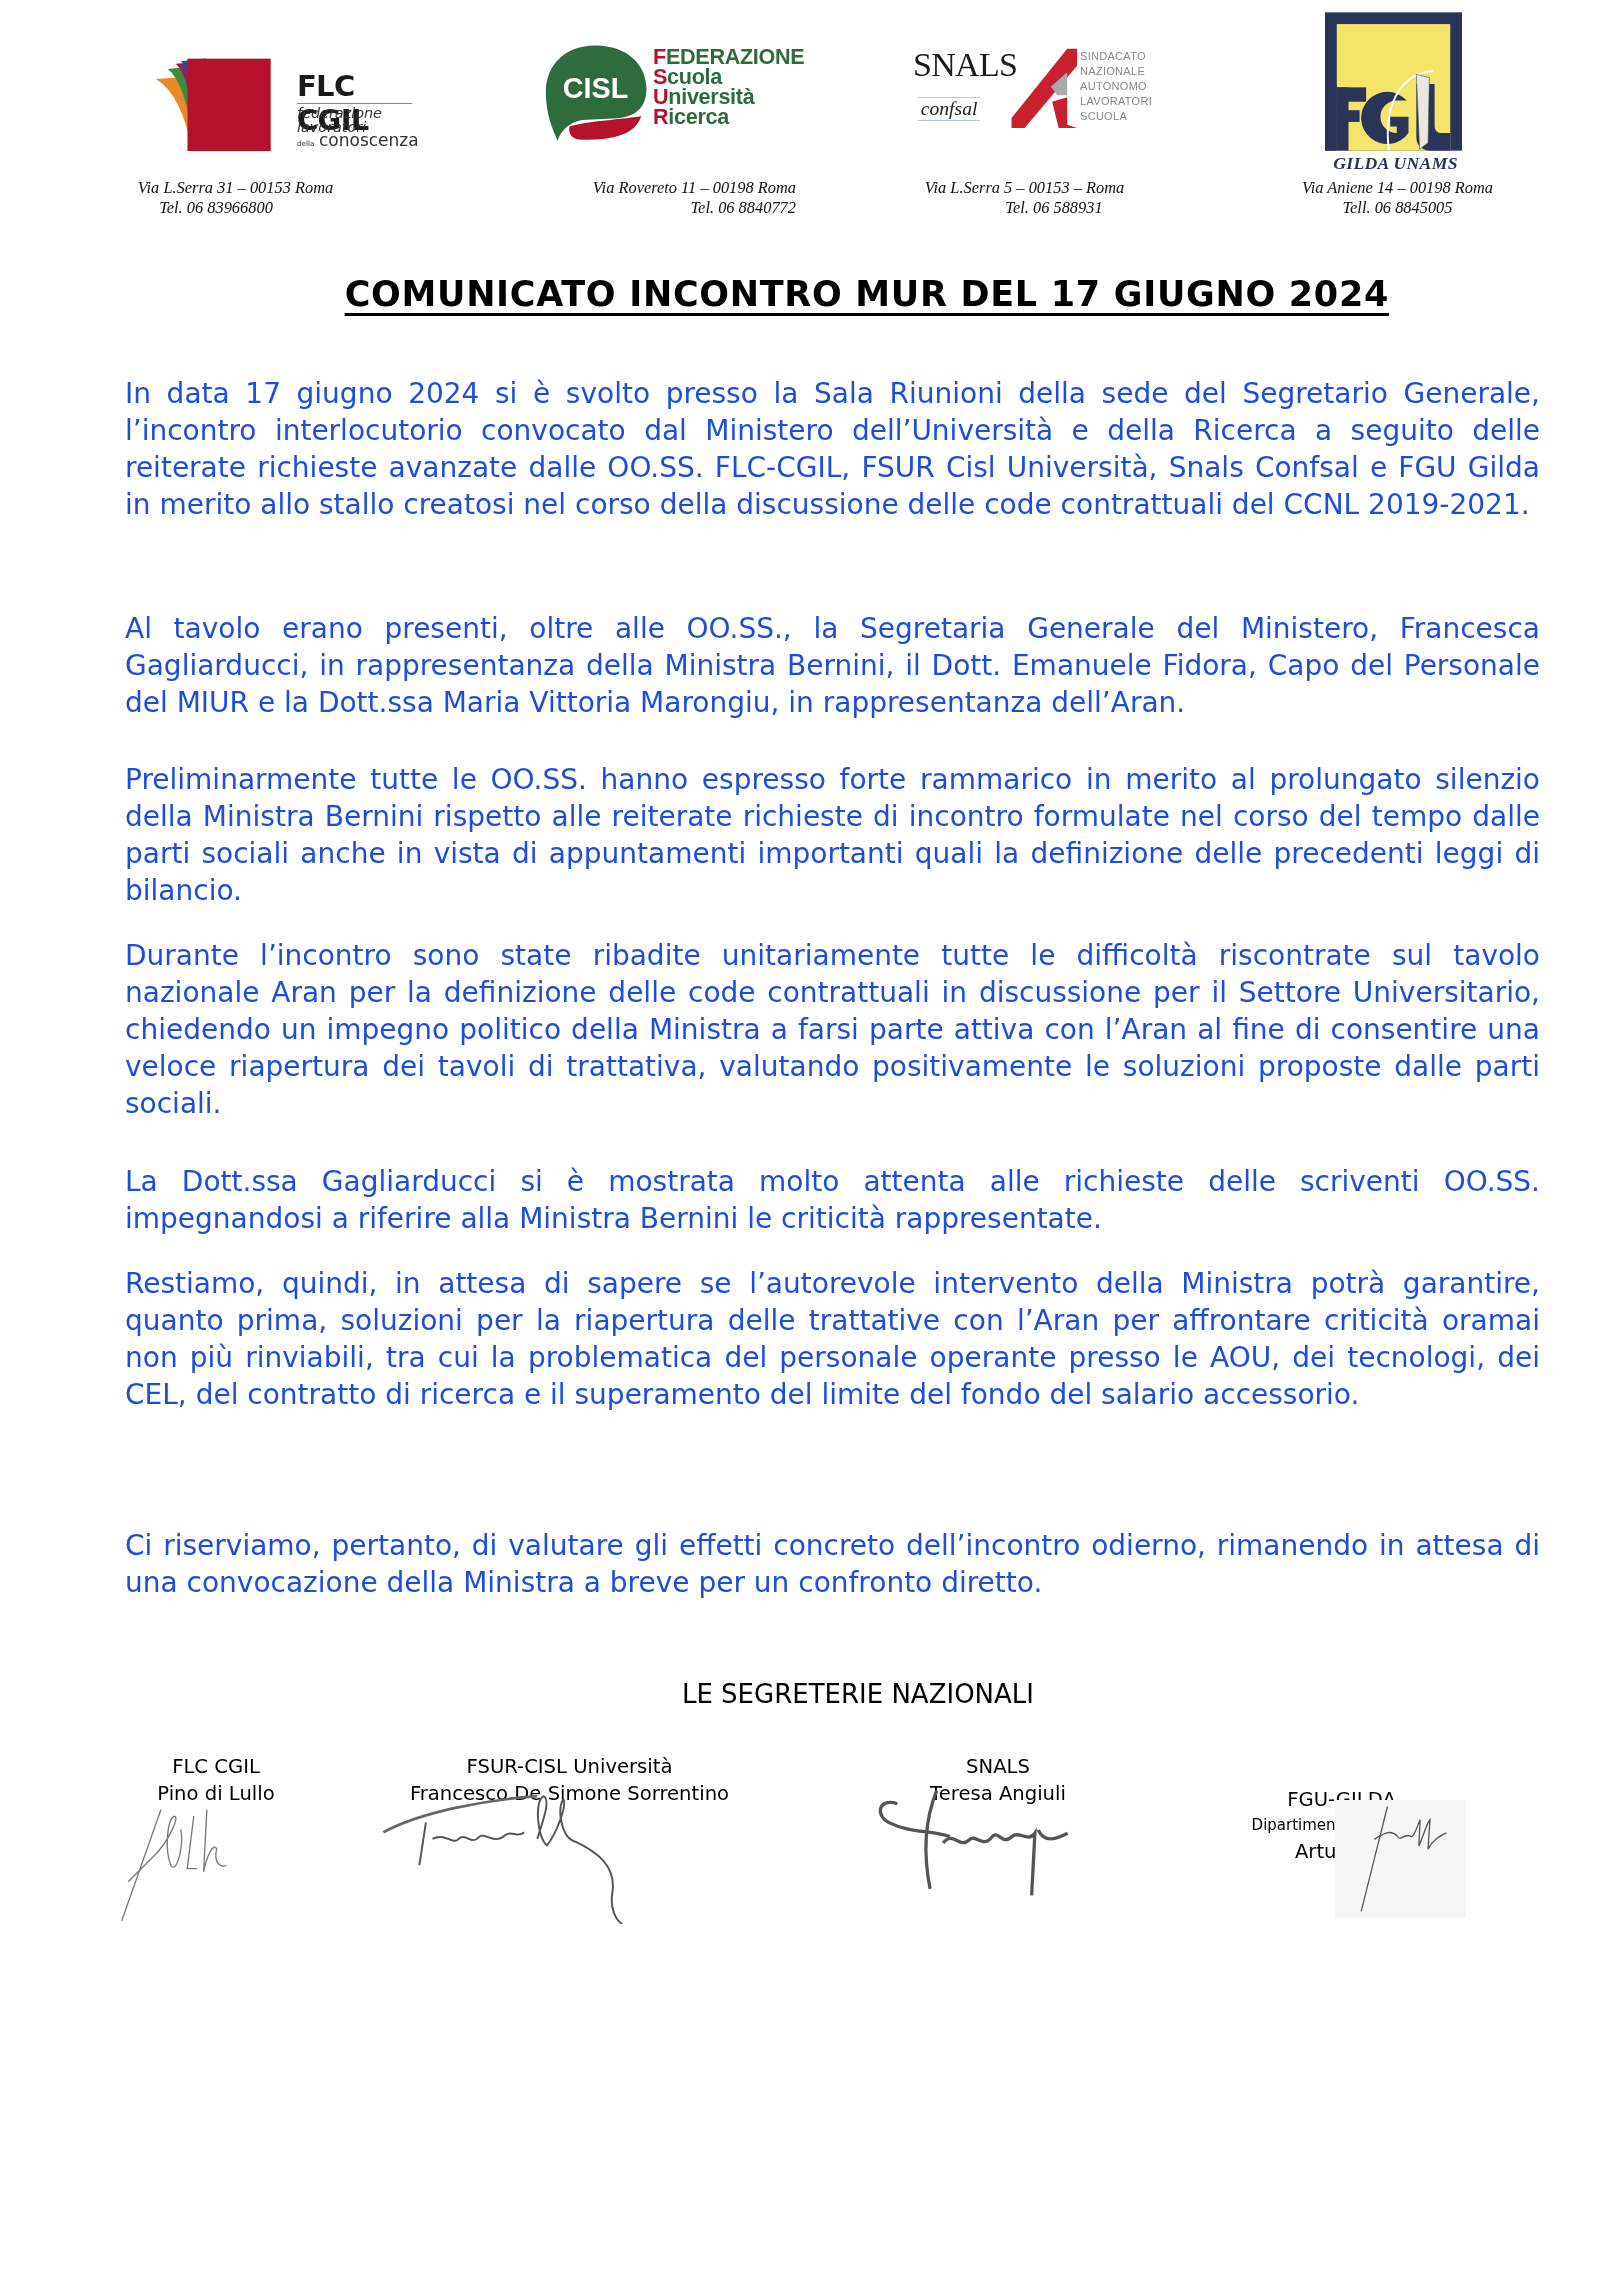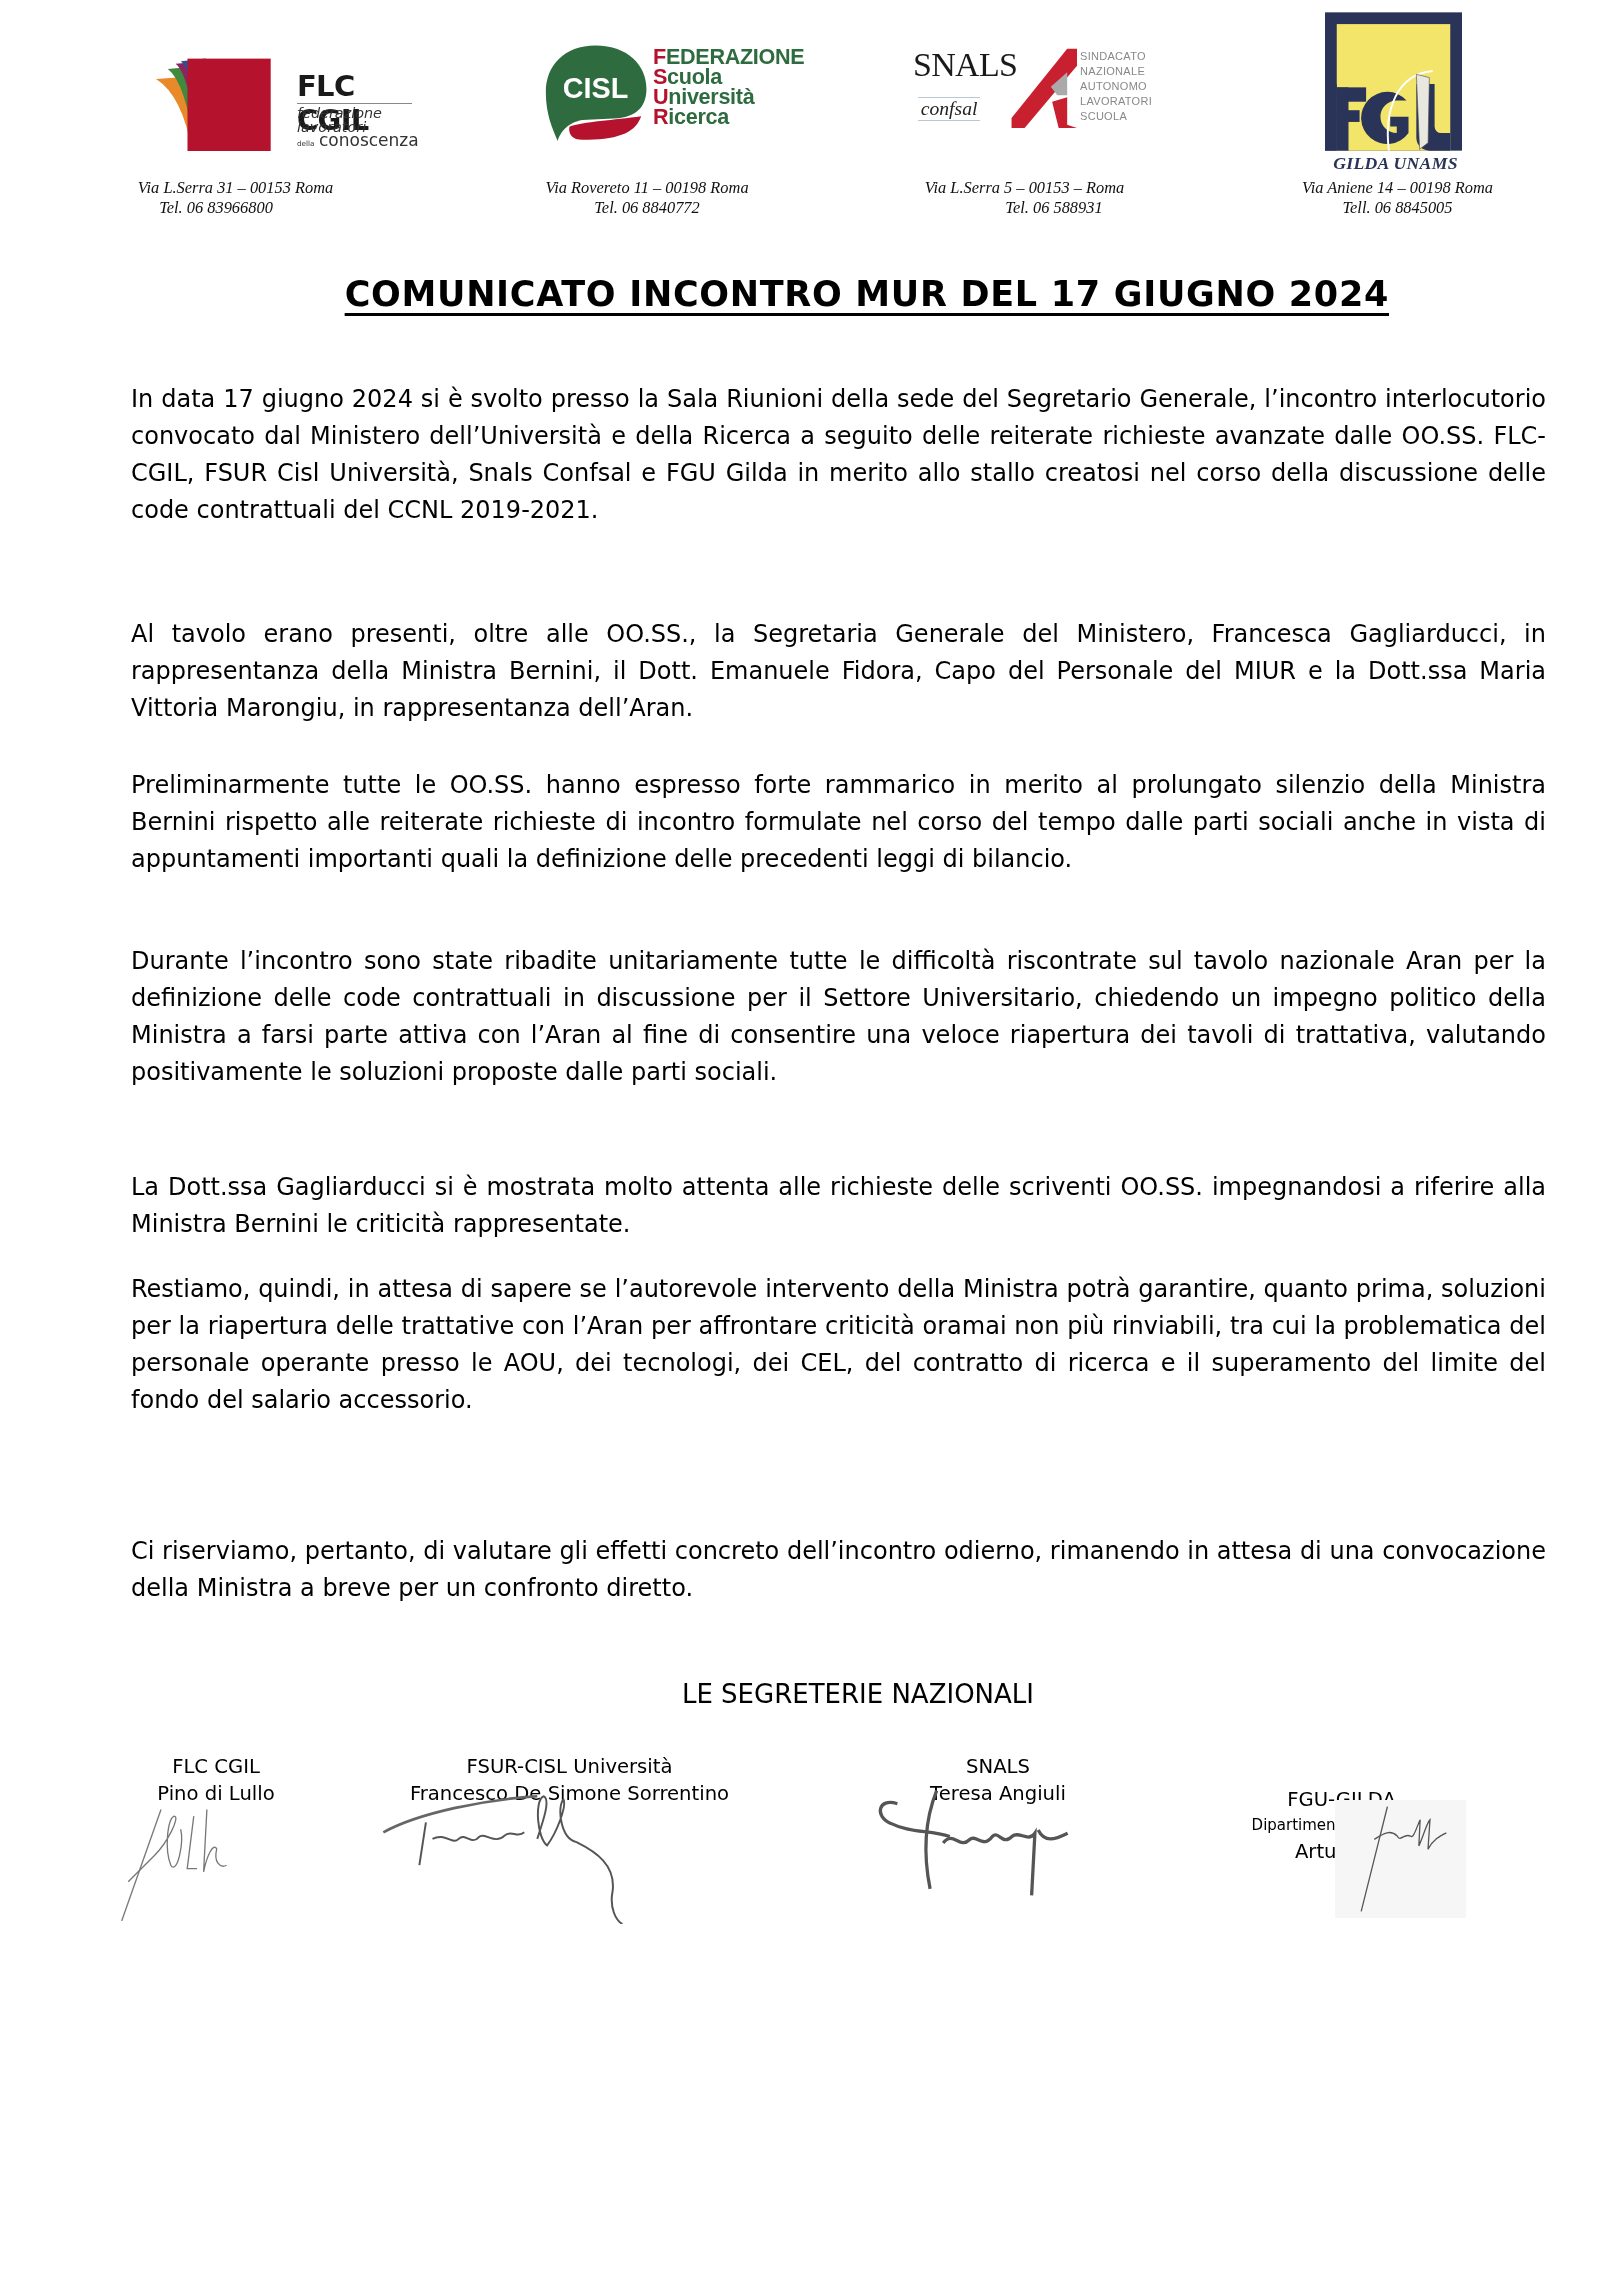--- a/index.html
+++ b/index.html
@@ -32,30 +32,30 @@
   
   #logo-fgu { left: 1325px; top: 11.8px; width: 141px; height: 164px; }
   #logo-fgu .box { position: absolute; left: 0; top: 0; width: 137px; height: 139px; }
   #logo-fgu .gilda { position: absolute; left: 0; top: 141px; width: 141px; text-align: center; font-family: "Liberation Serif", serif; font-style: italic; font-weight: bold; font-size: 17.7px; color: #2a3358; letter-spacing: 0.3px; }
 
   
   .addr { position: absolute; top: 178px; font-family: "Liberation Serif", serif; font-size: 16.4px; line-height: 20px; text-align: center; color: #111; font-style: italic; }
   .addr span { display: block; }
   #addr-flc { left: 111px; width: 249px; }
   #addr-flc .l2 { padding-right: 39px; }
-  #addr-cisl { left: 516px; width: 262px; }
+  #addr-cisl { left: 534px; width: 262px; text-align: right; }
   #addr-snals { left: 900px; width: 249px; }
   #addr-snals .l2 { padding-left: 59px; }
   #addr-fgu { left: 1273px; width: 249px; }
 
   
   #doc-title { position: absolute; left: 255px; top: 274px; width: 1134px; text-align: right; font-family: "DejaVu Sans", sans-serif; font-weight: bold; font-size: 35px; letter-spacing: 0.7px; text-decoration: underline; text-decoration-thickness: 3.3px; text-underline-offset: 6.5px; white-space: nowrap; }
 
   
-  .para { position: absolute; left: 117px; width: 1415px; font-family: "DejaVu Sans", sans-serif; font-size: 24px; line-height: 37px; text-align: justify; margin: 14px; color: #000000; }
+  .para { position: absolute; left: 117px; width: 1415px; font-family: "DejaVu Sans", sans-serif; font-size: 28px; line-height: 37px; text-align: justify; margin: 8px; color: #1d4ed8; }
   #p1 { top: 367px; }
   #p2 { top: 602px; }
   #p3 { top: 753px; }
   #p4 { top: 929px; }
   #p5 { top: 1155px; }
   #p6 { top: 1257px; }
   #p7 { top: 1519px; }
 
   
   #closing { position: absolute; left: 589px; top: 1679px; width: 445px; text-align: right; font-family: "DejaVu Sans", sans-serif; font-size: 26px; }

